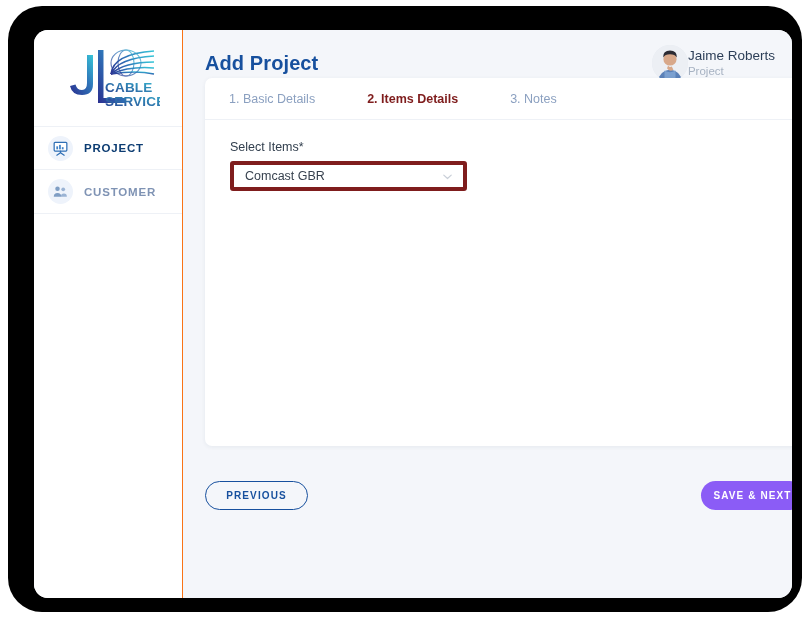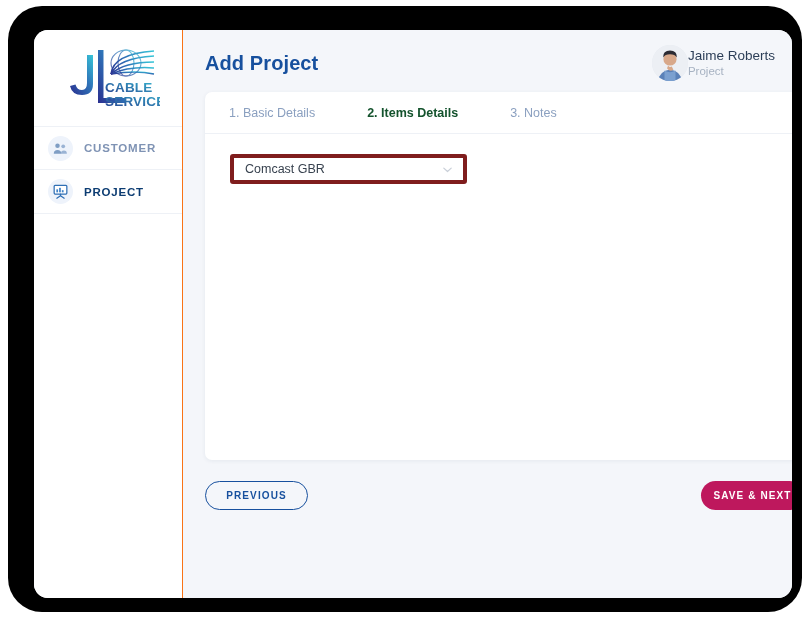--- a/index.html
+++ b/index.html
@@ -132,21 +132,21 @@
   }
   #user-role {
     font-size: 11.5px;
     color: #a7b2c2;
   }
 
   
   #form-card {
     position: absolute;
     left: 22px;
-    top: 62px;
+    top: 48px;
     width: 599px;
     height: 368px;
     background: #ffffff;
     border-radius: 7px;
     box-shadow: 0 1px 4px rgba(30,50,90,0.07);
   }
 
   #tabs {
     display: flex;
     align-items: center;
@@ -155,21 +155,21 @@
     padding-left: 24px;
     gap: 52px;
   }
 
   .tab {
     font-size: 12.5px;
     cursor: pointer;
     white-space: nowrap;
   }
   .tab.inactive { color: #8ba0c0; }
-  .tab.active   { color: #14532d; font-weight: bold; }
+  .tab.active   { color: #7f1d1d; font-weight: bold; }
 
   #field-block {
     padding: 20px 0 0 25px;
   }
 
   #field-label {
     font-size: 12.5px;
     color: #33404f;
     margin-bottom: 7px;
   }
@@ -215,21 +215,21 @@
     letter-spacing: 1.1px;
     font-family: "Liberation Sans", sans-serif;
     cursor: pointer;
   }
 
   #save-next-button {
     width: 103px;
     height: 29px;
     border: none;
     border-radius: 15px;
-    background: #be185d;
+    background: #8b5cf6;
     color: #ffffff;
     font-size: 10px;
     font-weight: bold;
     letter-spacing: 1.1px;
     font-family: "Liberation Sans", sans-serif;
     cursor: pointer;
   }
 </style>
 </head>
 <body>
@@ -269,41 +269,41 @@
             <ellipse cx="70" cy="15" rx="8" ry="13"></ellipse>
           </g>
 
           <text x="49" y="44" font-family="Liberation Sans, sans-serif" font-size="13.5" font-weight="600" fill="url(#txtgrad)" letter-spacing="0.2">CABLE</text>
           <text x="49" y="58" font-family="Liberation Sans, sans-serif" font-size="13.5" font-weight="600" fill="url(#txtgrad)" letter-spacing="0.2">SERVICES</text>
         </svg>
       </div>
 
       <div class="nav-item">
         <span class="nav-icon-circle">
-          <svg width="15" height="13" viewBox="0 0 20 16">
-            <circle cx="6" cy="4.3" r="3" fill="#7f9ec4"></circle>
-            <circle cx="13.6" cy="5.1" r="2.5" fill="#9ab3d4"></circle>
-            <path d="M1 15 q0-5 5-5 q5 0 5 5 z" fill="#7f9ec4"></path>
-            <path d="M10.5 15 q0-4.3 4-4.3 q4 0 4 4.3 z" fill="#9ab3d4"></path>
-          </svg>
-        </span>
-        <span class="nav-label muted">CUSTOMER</span>
-      </div>
-
-      <div class="nav-item">
-        <span class="nav-icon-circle">
           <svg width="15" height="15" viewBox="0 0 18 18">
             <rect x="1.4" y="1.6" width="15.2" height="10.4" rx="1.1" fill="#ffffff" stroke="#2f6fb5" stroke-width="1.5"></rect>
             <rect x="4" y="6.4" width="2.1" height="3.6" fill="#3f82c8"></rect>
             <rect x="7.3" y="4.6" width="2.1" height="5.4" fill="#3f82c8"></rect>
             <rect x="10.6" y="7.4" width="2.1" height="2.6" fill="#3f82c8"></rect>
             <path d="M9 12 L9 14 M9 14 L4.6 17 M9 14 L13.4 17" stroke="#2f6fb5" stroke-width="1.5" fill="none" stroke-linecap="round"></path>
           </svg>
         </span>
         <span class="nav-label active">PROJECT</span>
+      </div>
+
+      <div class="nav-item">
+        <span class="nav-icon-circle">
+          <svg width="15" height="13" viewBox="0 0 20 16">
+            <circle cx="6" cy="4.3" r="3" fill="#7f9ec4"></circle>
+            <circle cx="13.6" cy="5.1" r="2.5" fill="#9ab3d4"></circle>
+            <path d="M1 15 q0-5 5-5 q5 0 5 5 z" fill="#7f9ec4"></path>
+            <path d="M10.5 15 q0-4.3 4-4.3 q4 0 4 4.3 z" fill="#9ab3d4"></path>
+          </svg>
+        </span>
+        <span class="nav-label muted">CUSTOMER</span>
       </div>
 
     </aside>
 
     <main id="main">
 
       <div id="topbar">
         <div id="page-title">Add Project</div>
 
         <div id="user-chip">
@@ -328,20 +328,21 @@
 
       <section id="form-card">
 
         <div id="tabs">
           <div class="tab inactive">1. Basic Details</div>
           <div class="tab active">2. Items Details</div>
           <div class="tab inactive">3. Notes</div>
         </div>
 
         <div id="field-block">
+          <div id="field-label">Select Items*</div>
 
           <div id="select-box">
             <span id="select-value" title="Select Items">Comcast GBR</span>
             <svg width="13" height="13" viewBox="0 0 14 14">
               <path d="M3 5.5 L7 9.2 L11 5.5" fill="none" stroke="#c9cfd8" stroke-width="1.3" stroke-linecap="round" stroke-linejoin="round"></path>
             </svg>
           </div>
         </div>
 
       </section>

